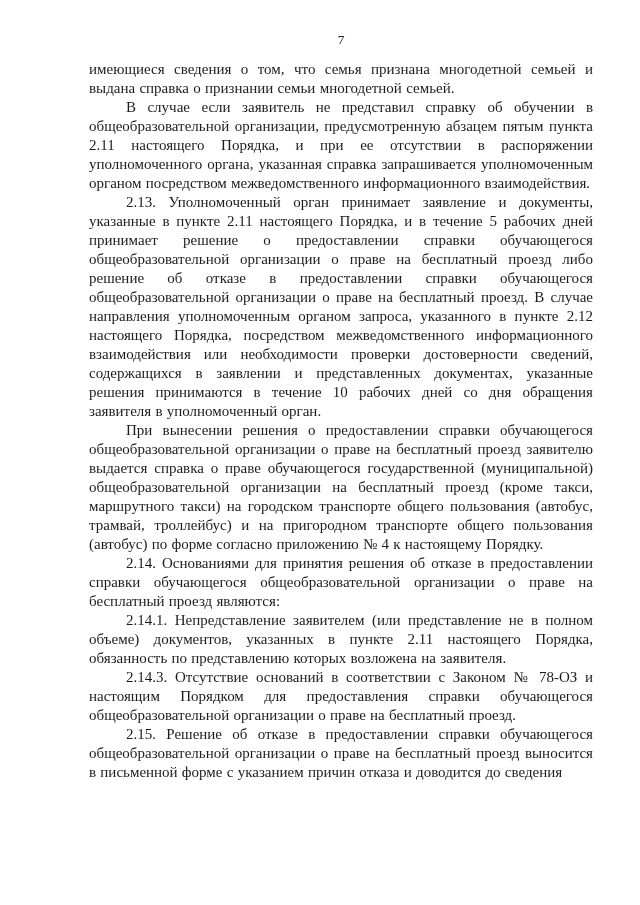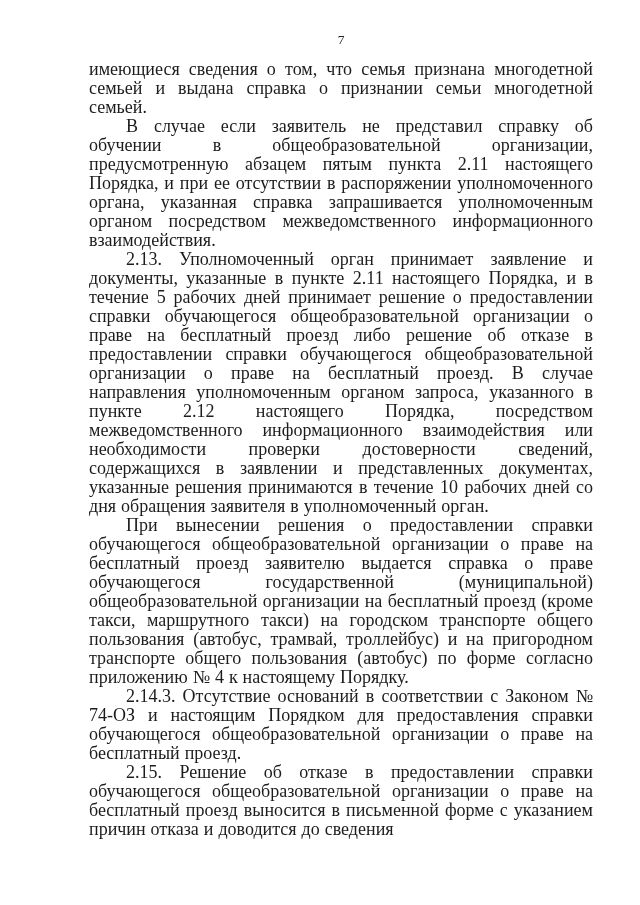--- a/index.html
+++ b/index.html
@@ -30,37 +30,39 @@
     position: absolute;
     top: 60px;
     left: 89px;
     width: 504px;
   }
   .content p {
     margin: 0;
     padding: 0;
     text-align: justify;
     text-justify: inter-word;
-    font-size: 18px;
+    font-size: 15px;
     line-height: 19px;
     text-indent: 37px;
     word-spacing: 0.5px;
     hyphens: none;
   }
   .content p.cont {
     text-indent: 0;
   }
 </style>
 </head>
 <body>
 
 <div class="page">
   <div class="page-number">7</div>
 
   <div class="content">
     <p class="cont">имеющиеся сведения о том, что семья признана многодетной семьей и выдана справка о признании семьи многодетной семьей.</p>
     <p>В случае если заявитель не представил справку об обучении в общеобразовательной организации, предусмотренную абзацем пятым пункта 2.11 настоящего Порядка, и при ее отсутствии в распоряжении уполномоченного органа, указанная справка запрашивается уполномоченным органом посредством межведомственного информационного взаимодействия.</p>
     <p>2.13. Уполномоченный орган принимает заявление и документы, указанные в пункте 2.11 настоящего Порядка, и в течение 5 рабочих дней принимает решение о предоставлении справки обучающегося общеобразовательной организации о праве на бесплатный проезд либо решение об отказе в предоставлении справки обучающегося общеобразовательной организации о праве на бесплатный проезд. В случае направления уполномоченным органом запроса, указанного в пункте 2.12 настоящего Порядка, посредством межведомственного информационного взаимодействия или необходимости проверки достоверности сведений, содержащихся в заявлении и представленных документах, указанные решения принимаются в течение 10 рабочих дней со дня обращения заявителя в уполномоченный орган.</p>
     <p>При вынесении решения о предоставлении справки обучающегося общеобразовательной организации о праве на бесплатный проезд заявителю выдается справка о праве обучающегося государственной (муниципальной) общеобразовательной организации на бесплатный проезд (кроме такси, маршрутного такси) на городском транспорте общего пользования (автобус, трамвай, троллейбус) и на пригородном транспорте общего пользования (автобус) по форме согласно приложению № 4 к настоящему Порядку.</p>
-    <p>2.14.3. Отсутствие оснований в соответствии с Законом № 74-ОЗ и настоящим Порядком для предоставления справки обучающегося общеобразовательной организации о праве на бесплатный проезд.</p>
+    <p>2.14. Основаниями для принятия решения об отказе в предоставлении справки обучающегося общеобразовательной организации о праве на бесплатный проезд являются:</p>
+    <p>2.14.1. Непредставление заявителем (или представление не в полном объеме) документов, указанных в пункте 2.11 настоящего Порядка, обязанность по представлению которых возложена на заявителя.</p>
+    <p>2.14.3. Отсутствие оснований в соответствии с Законом № 78-ОЗ и настоящим Порядком для предоставления справки обучающегося общеобразовательной организации о праве на бесплатный проезд.</p>
     <p>2.15. Решение об отказе в предоставлении справки обучающегося общеобразовательной организации о праве на бесплатный проезд выносится в письменной форме с указанием причин отказа и доводится до сведения</p>
   </div>
 </div>
 
 </body></html>

